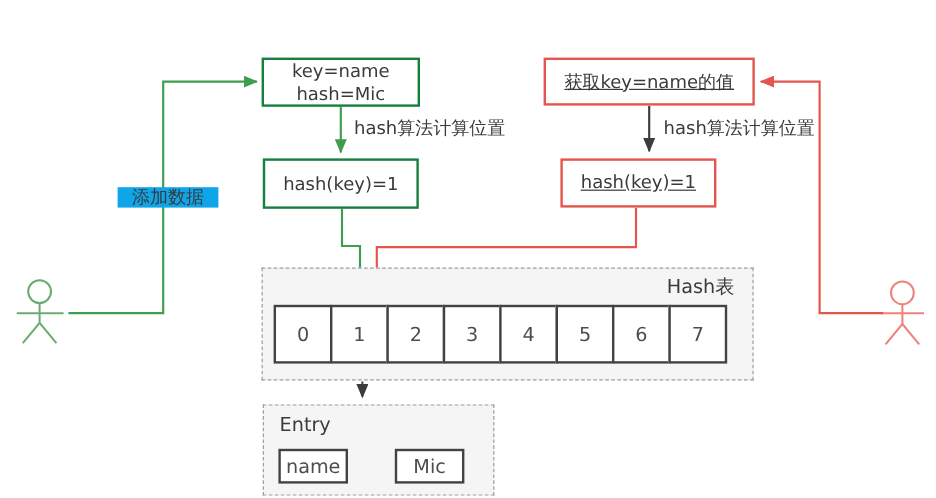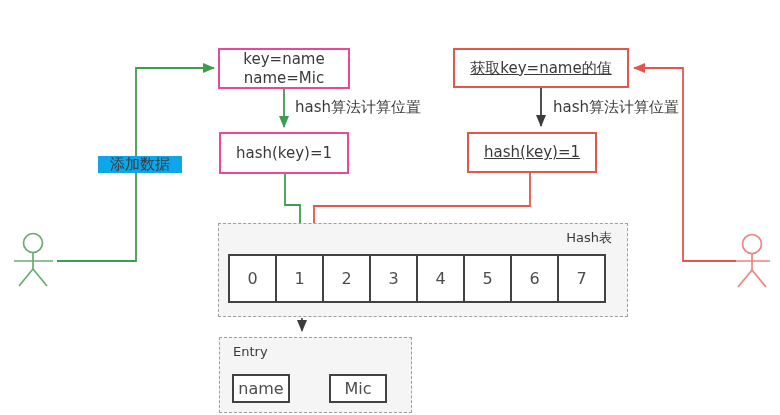--- a/index.html
+++ b/index.html
@@ -6,28 +6,28 @@
   .canvas{
     position:relative;width:780px;height:415px;background:#ffffff;overflow:hidden;
     font-family:"DejaVu Sans","Liberation Sans",sans-serif;color:#3a3a3a;
   }
   .lines{position:absolute;left:0;top:0;}
   .box{
     position:absolute;display:flex;flex-direction:column;align-items:center;justify-content:center;
     background:#ffffff;font-size:15px;line-height:19px;text-align:center;box-sizing:border-box;
     white-space:nowrap;
   }
-  .box.green{border:2px solid #ec4899;}
+  .box.green{border:2px solid #15803d;}
   .box.red{border:2px solid #e4554e;text-decoration:underline;}
   .lbl{position:absolute;font-size:15px;line-height:17px;white-space:nowrap;color:#3a3a3a;}
   .lbl.on-line{background:#0ea5e9;padding:0 3px;text-align:center;}
   .container{
     position:absolute;box-sizing:border-box;background:#f5f5f6;border:1px dashed #9f9f9f;
   }
-  .container-title{position:absolute;font-size:13px;color:#3a3a3a;white-space:nowrap;text-align:center;}
+  .container-title{position:absolute;font-size:16px;color:#3a3a3a;white-space:nowrap;text-align:center;}
   .cellrow{position:absolute;display:flex;}
   .cell{
     flex:1;box-sizing:border-box;border:2px solid #424242;margin-left:-2px;background:#ffffff;
     display:flex;align-items:center;justify-content:center;font-size:16px;color:#4d4d4d;
   }
   .cell:first-child{margin-left:0;}
 </style>
 </head>
 <body>
 
@@ -72,21 +72,21 @@
 
     <polyline points="530,173 530,206 314,206 314,250" fill="none" stroke="#e4554e" stroke-width="1.8" marker-end="url(#ah-red)"></polyline>
 
     <polyline points="736,261 683,261 683,68 634,68" fill="none" stroke="#e4554e" stroke-width="1.8" marker-end="url(#ah-red)"></polyline>
 
     <polyline points="302,303 302,331" fill="none" stroke="#3c3c3c" stroke-width="1.6" stroke-dasharray="2.5,2.5" marker-end="url(#ah-black)"></polyline>
   </svg>
 
   <div class="box green" style="left:218px;top:48px;width:132px;height:41px;">
     <span>key=name</span>
-    <span>name=Mic</span>
+    <span>hash=Mic</span>
   </div>
   <div class="box green" style="left:219px;top:132px;width:130px;height:42px;">hash(key)=1</div>
 
   <div class="box red" style="left:453px;top:48px;width:176px;height:40px;">获取key=name的值</div>
   <div class="box red" style="left:467px;top:132px;width:130px;height:41px;">hash(key)=1</div>
 
   <div class="lbl on-line" style="left:98px;top:156px;width:78px;">添加数据</div>
   <div class="lbl" style="left:295px;top:99px;">hash算法计算位置</div>
   <div class="lbl" style="left:553px;top:99px;">hash算法计算位置</div>
 

